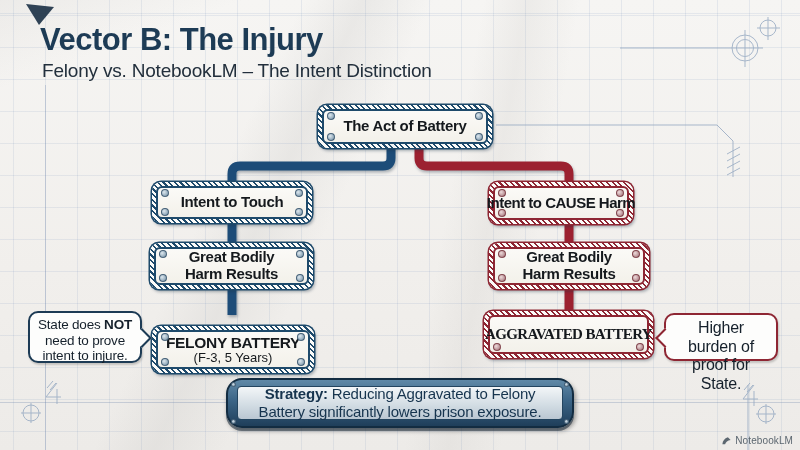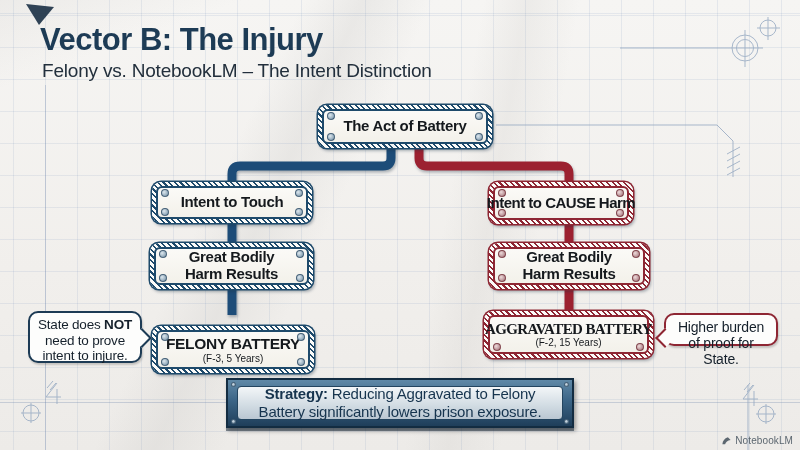--- a/index.html
+++ b/index.html
@@ -45,21 +45,21 @@
   .plaque .inner{
     width:100%; height:100%; box-sizing:border-box;
     border:2px solid var(--c); border-radius:6px;
     background:linear-gradient(180deg,#fbfaf7 0%,#f3f1ea 100%);
     display:flex; flex-direction:column; align-items:center; justify-content:center;
     text-align:center; color:#15191d; line-height:1.12;
   }
   .plaque.navy{--c:#1e4a6b;}
   .plaque.red{--c:#8e2633;}
   .plaque .t1{font-size:15px; font-weight:700; letter-spacing:-.3px; white-space:nowrap;}
-  .plaque .t2{font-size:10px; font-weight:400; white-space:nowrap;}
+  .plaque .t2{font-size:13px; font-weight:400; white-space:nowrap;}
   .screw{
     position:absolute; width:8px; height:8px; border-radius:50%;
     background:radial-gradient(circle at 35% 35%, #dde7ee, #9cb2c2 60%, #6d8799);
     border:1px solid rgba(40,70,95,.75); box-sizing:border-box;
   }
   .red .screw{background:radial-gradient(circle at 35% 35%, #ecdada, #c09a9e 60%, #94656c); border-color:rgba(110,40,50,.75);}
   .screw.tl{top:7px; left:9px;} .screw.tr{top:7px; right:9px;}
   .screw.bl{bottom:7px; left:9px;} .screw.br{bottom:7px; right:9px;}
 
   
@@ -74,21 +74,21 @@
   .callout .ptr{
     position:absolute; width:12px; height:12px; background:#fdfdfc;
     transform:rotate(45deg);
   }
   .callout.navy .ptr{right:-8.5px; top:18px; border-right:2.5px solid var(--c); border-top:2.5px solid var(--c);}
   .callout.red  .ptr{left:-8.5px;  top:16px; border-left:2.5px solid var(--c); border-bottom:2.5px solid var(--c);}
 
   
   .strategy{
     position:absolute; left:226px; top:378px; width:348px; height:50px; z-index:2;
-    box-sizing:border-box; border-radius:0; padding:6px 9px;
+    box-sizing:border-box; border-radius:16px; padding:6px 9px;
     border:2px solid #132c41;
     background:linear-gradient(180deg,#6089a7 0%,#3b6486 45%,#1f3e5a 100%);
     box-shadow:0 3px 0 rgba(14,32,50,.5), 1.5px 3px 4px rgba(0,0,0,.35);
   }
   .strategy .panel{
     width:100%; height:100%; box-sizing:border-box; border-radius:4px;
     border:1.5px solid #23445f;
     background:linear-gradient(180deg,#f3f6f8 0%,#d3dde4 55%,#bac7d2 100%);
     display:flex; align-items:center; justify-content:center; text-align:center;
     font-size:15px; line-height:1.18; color:#16344e; letter-spacing:-.2px; padding:2px 8px;
@@ -222,32 +222,31 @@
     </div>
     <i class="screw tl"></i>
       <i class="screw tr"></i>
     <i class="screw bl"></i>
       <i class="screw br"></i>
   </div>
 
   <div class="plaque red" style="left:484px; top:311px; width:169px; height:47px;">
     <div class="inner">
       <span class="t1" style="letter-spacing:-.6px;font-family:Liberation Serif, serif;">AGGRAVATED BATTERY</span>
-      <span class="t2">(F-2, 15 Years)</span>
     </div>
     <i class="screw bl"></i>
       <i class="screw br"></i>
   </div>
 
   <div class="callout navy" style="left:28px; top:311px; width:114px; height:52px;">
     <span class="ptr"></span>
     <span><span>State does </span><b>NOT</b><span> need to prove intent to injure.</span></span>
   </div>
 
-  <div class="callout red" style="left:664px; top:313px; width:114px; height:33px; font-size:14px;">
+  <div class="callout red" style="left:664px; top:313px; width:114px; height:48px; font-size:16px;">
     <span class="ptr"></span>
     <span>Higher burden of proof for State.</span>
   </div>
 
   <div class="strategy">
     <div class="panel">
       <span><b>Strategy:</b><span> Reducing Aggravated to Felony Battery significantly lowers prison exposure.</span></span>
     </div>
     <i class="screw tl"></i>
       <i class="screw tr"></i>

